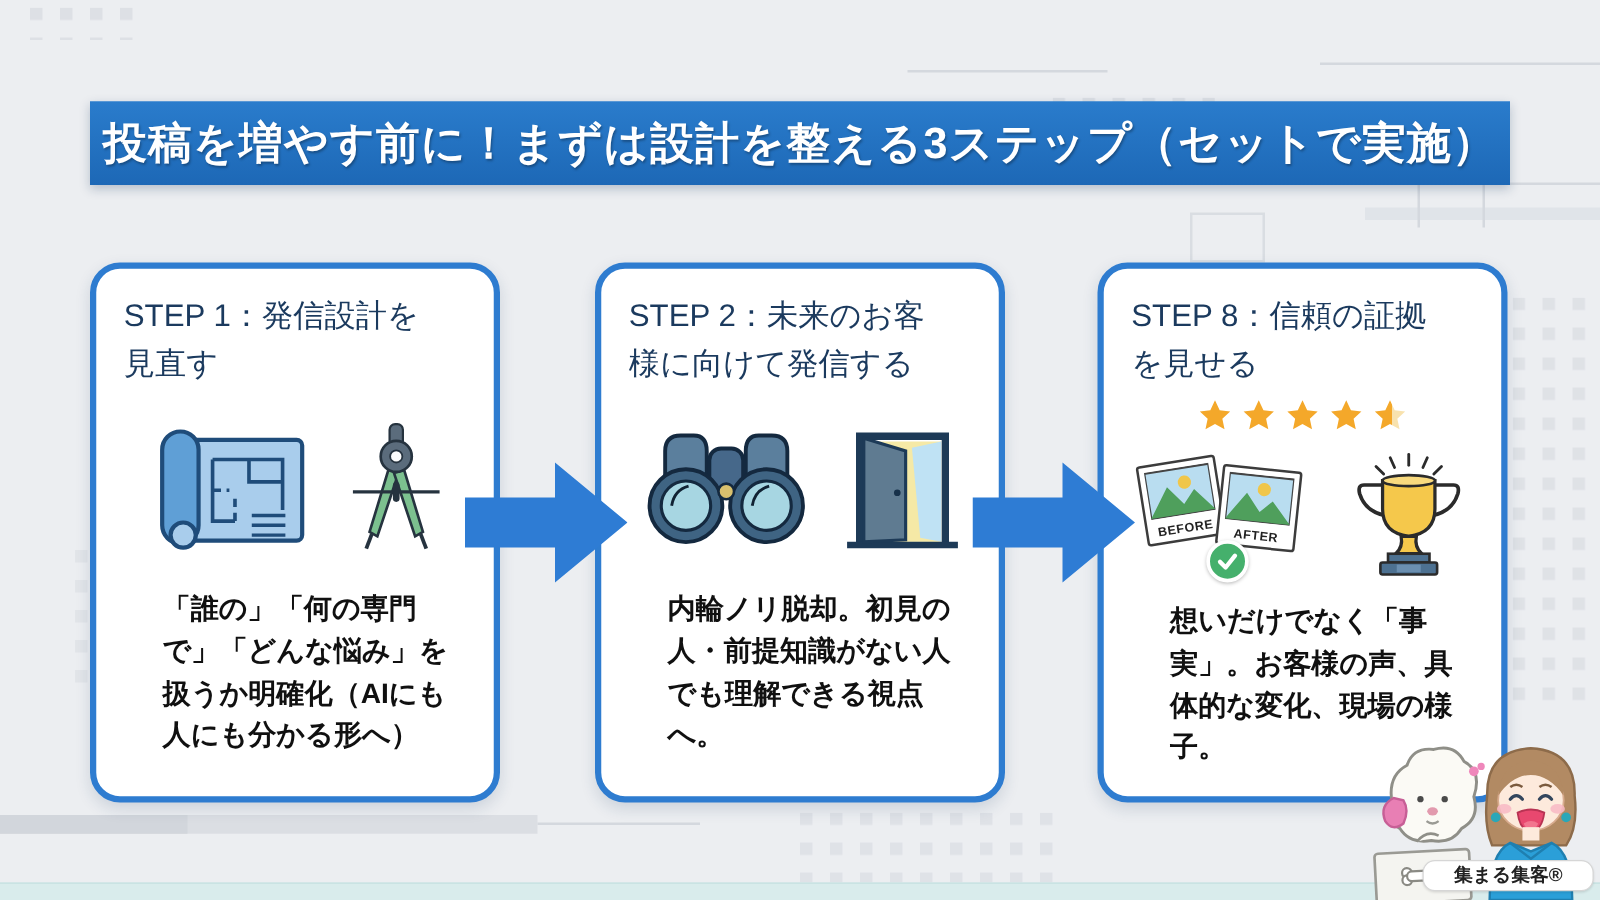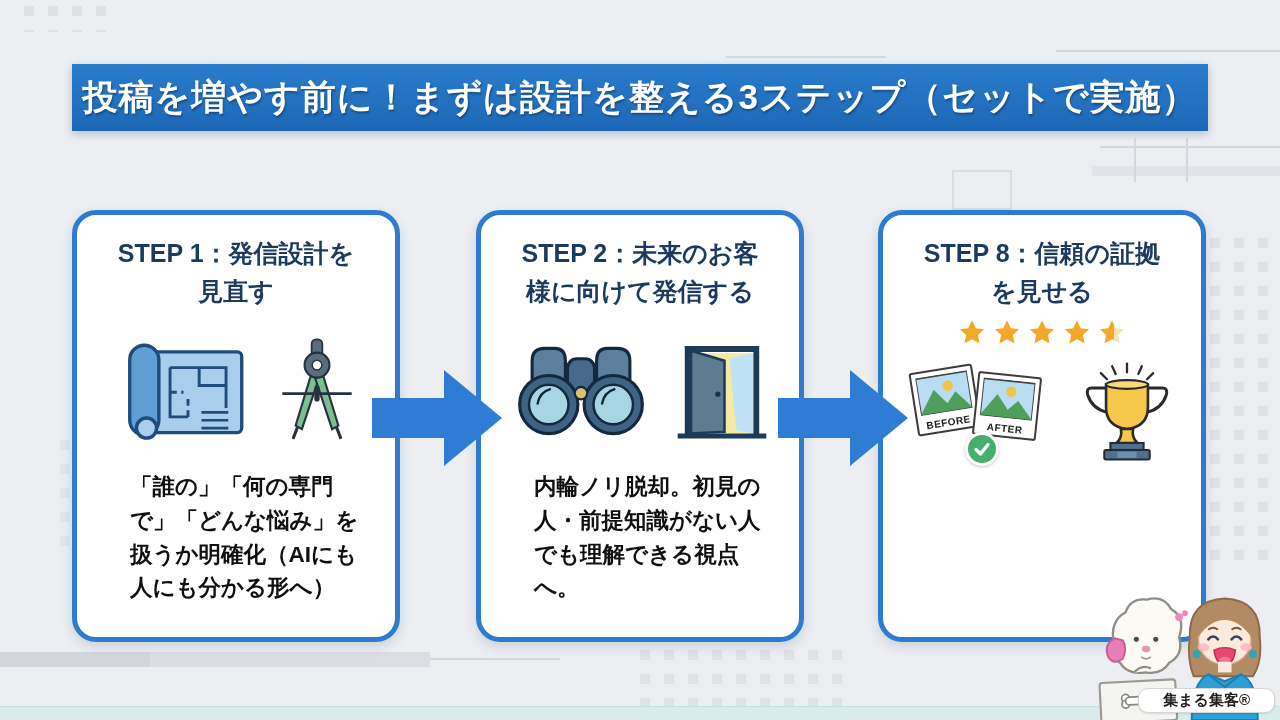--- a/index.html
+++ b/index.html
@@ -14,40 +14,40 @@
 
   
   .deco { position:absolute; pointer-events:none; }
   .line { background:#d4d8de; }
   .softbar { background:#e0e4e9; }
   .outline-box { border:2px solid #d9dde2; background:transparent; }
   .band-bottom { left:0; top:706px; width:1280px; height:14px; background:#d9ecec; border-top:1px solid #c3e0e0; }
 
   
   .header-bar {
-    position:absolute; left:72px; top:64px; width:1136px; height:67px;
+    position:absolute; left:72px; top:81px; width:1136px; height:67px;
     background:linear-gradient(#2a7ccc,#1d68b6);
     box-shadow:0 3px 8px rgba(20,50,90,.25);
     display:flex; align-items:center; justify-content:center;
   }
   .header-bar h1 {
     color:#ffffff; font-size:35px; font-weight:800; letter-spacing:1px;
     text-shadow:1px 2px 2px rgba(0,0,0,.3); white-space:nowrap;
   }
 
   
   .card {
     position:absolute; top:210px; width:328px; height:432px;
     background:#ffffff; border:5px solid #2e7cd0; border-radius:24px;
     box-shadow:0 5px 12px rgba(30,60,100,.15);
     padding:20px 22px 16px;
   }
   #card1 { left:72px; } #card2 { left:476px; } #card3 { left:878px; }
   .card-title {
-    text-align:center; font-size:25px; font-weight:700; color:#1b3a5e;
+    text-align:left; font-size:25px; font-weight:400; color:#1b3a5e;
     line-height:1.5; white-space:pre-line;
   }
   .icon-row { display:flex; justify-content:center; align-items:center; gap:26px; margin-top:16px; height:128px; }
   .card-body {
     margin-top:16px; font-size:22.5px; font-weight:700; color:#101010;
     line-height:1.5; text-align:left;margin-left:31px;
   }
 
   
   .stars-row { display:flex; justify-content:center; gap:5px; margin-top:8px; height:30px; }
@@ -240,20 +240,21 @@
         <path d="M32 30 H14 Q8 30 10 38 Q15 54 33 58" fill="none" stroke="#2b2b2b" stroke-width="3.4"></path>
         <path d="M78 30 H96 Q102 30 100 38 Q95 54 77 58" fill="none" stroke="#2b2b2b" stroke-width="3.4"></path>
         <path d="M31 26 H79 V52 Q79 74 55 77 Q31 74 31 52 Z" fill="#f5c84b" stroke="#2b2b2b" stroke-width="3"></path>
         <ellipse cx="55" cy="26" rx="24" ry="5" fill="#f9da7e" stroke="#2b2b2b" stroke-width="2.4"></ellipse>
         <path d="M48 77 Q50 87 43 93 H67 Q60 87 62 77 Z" fill="#f5c84b" stroke="#2b2b2b" stroke-width="3"></path>
         <rect x="36" y="93" width="38" height="8" fill="#4d7191" stroke="#2b2b2b" stroke-width="2.4"></rect>
         <rect x="29" y="101" width="52" height="11" rx="2" fill="#4d7191" stroke="#2b2b2b" stroke-width="2.4"></rect>
         <rect x="44" y="103" width="22" height="7" fill="#6b8fb0"></rect>
       </svg>
     </div>
+    <div class="card-body">想いだけでなく「事実」。お客様の声、具体的な変化、現場の様子。</div>
   </div>
 
   <svg class="flow-arrow" id="arrow1" viewBox="0 0 130 100">
     <polygon points="0,30 72,30 72,2 130,50 72,98 72,70 0,70" fill="#2e7cd4"></polygon>
   </svg>
   <svg class="flow-arrow" id="arrow2" viewBox="0 0 130 100">
     <polygon points="0,30 72,30 72,2 130,50 72,98 72,70 0,70" fill="#2e7cd4"></polygon>
   </svg>
 
   <svg class="mascot" viewBox="0 0 200 140">

